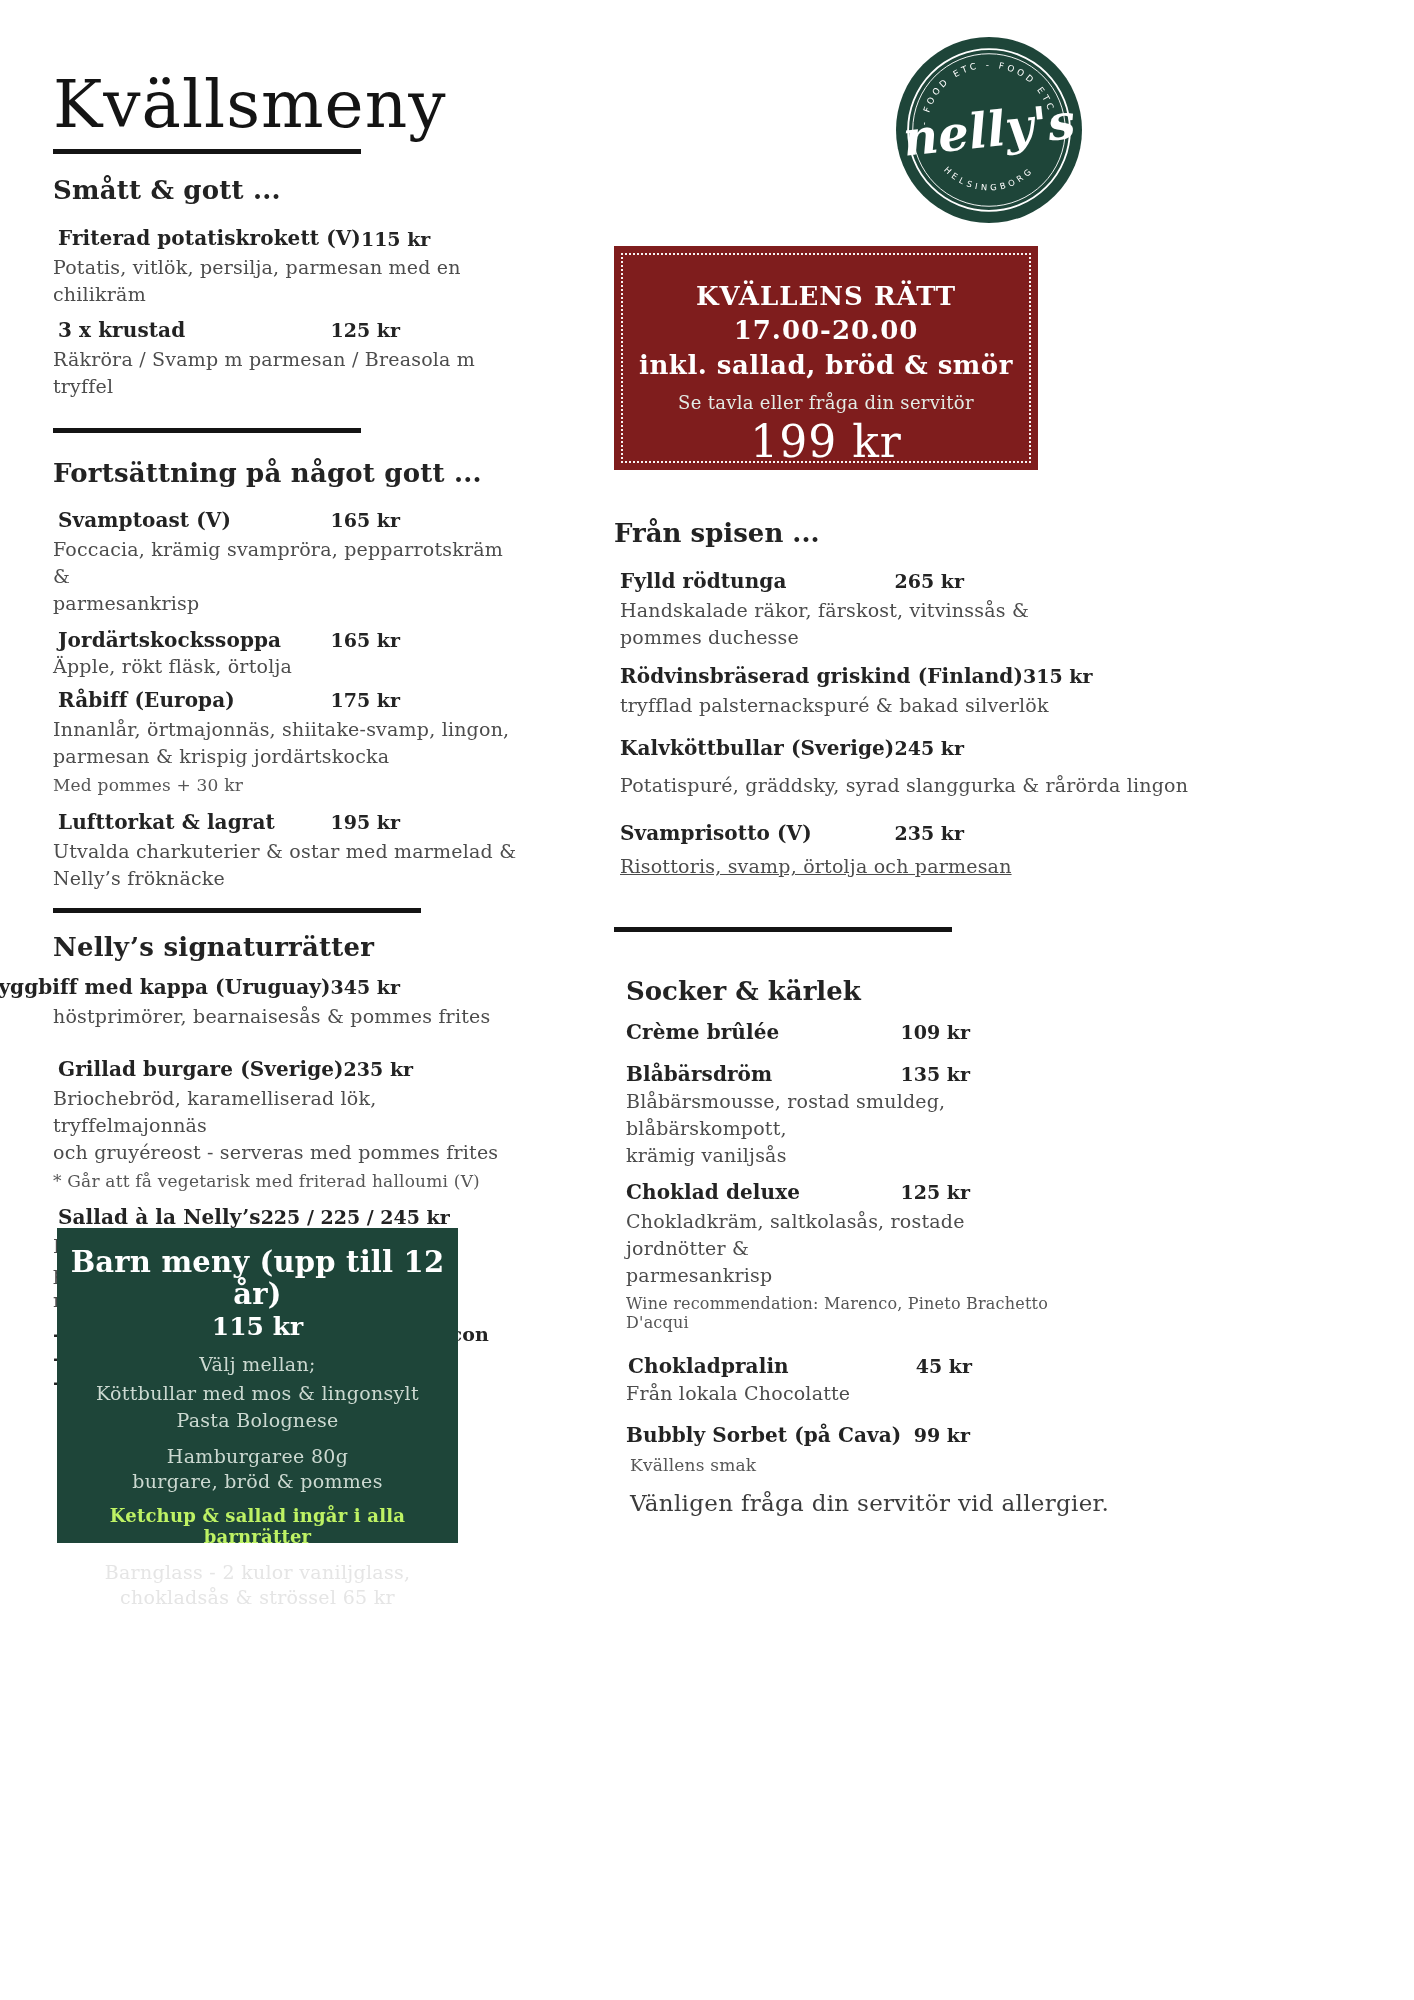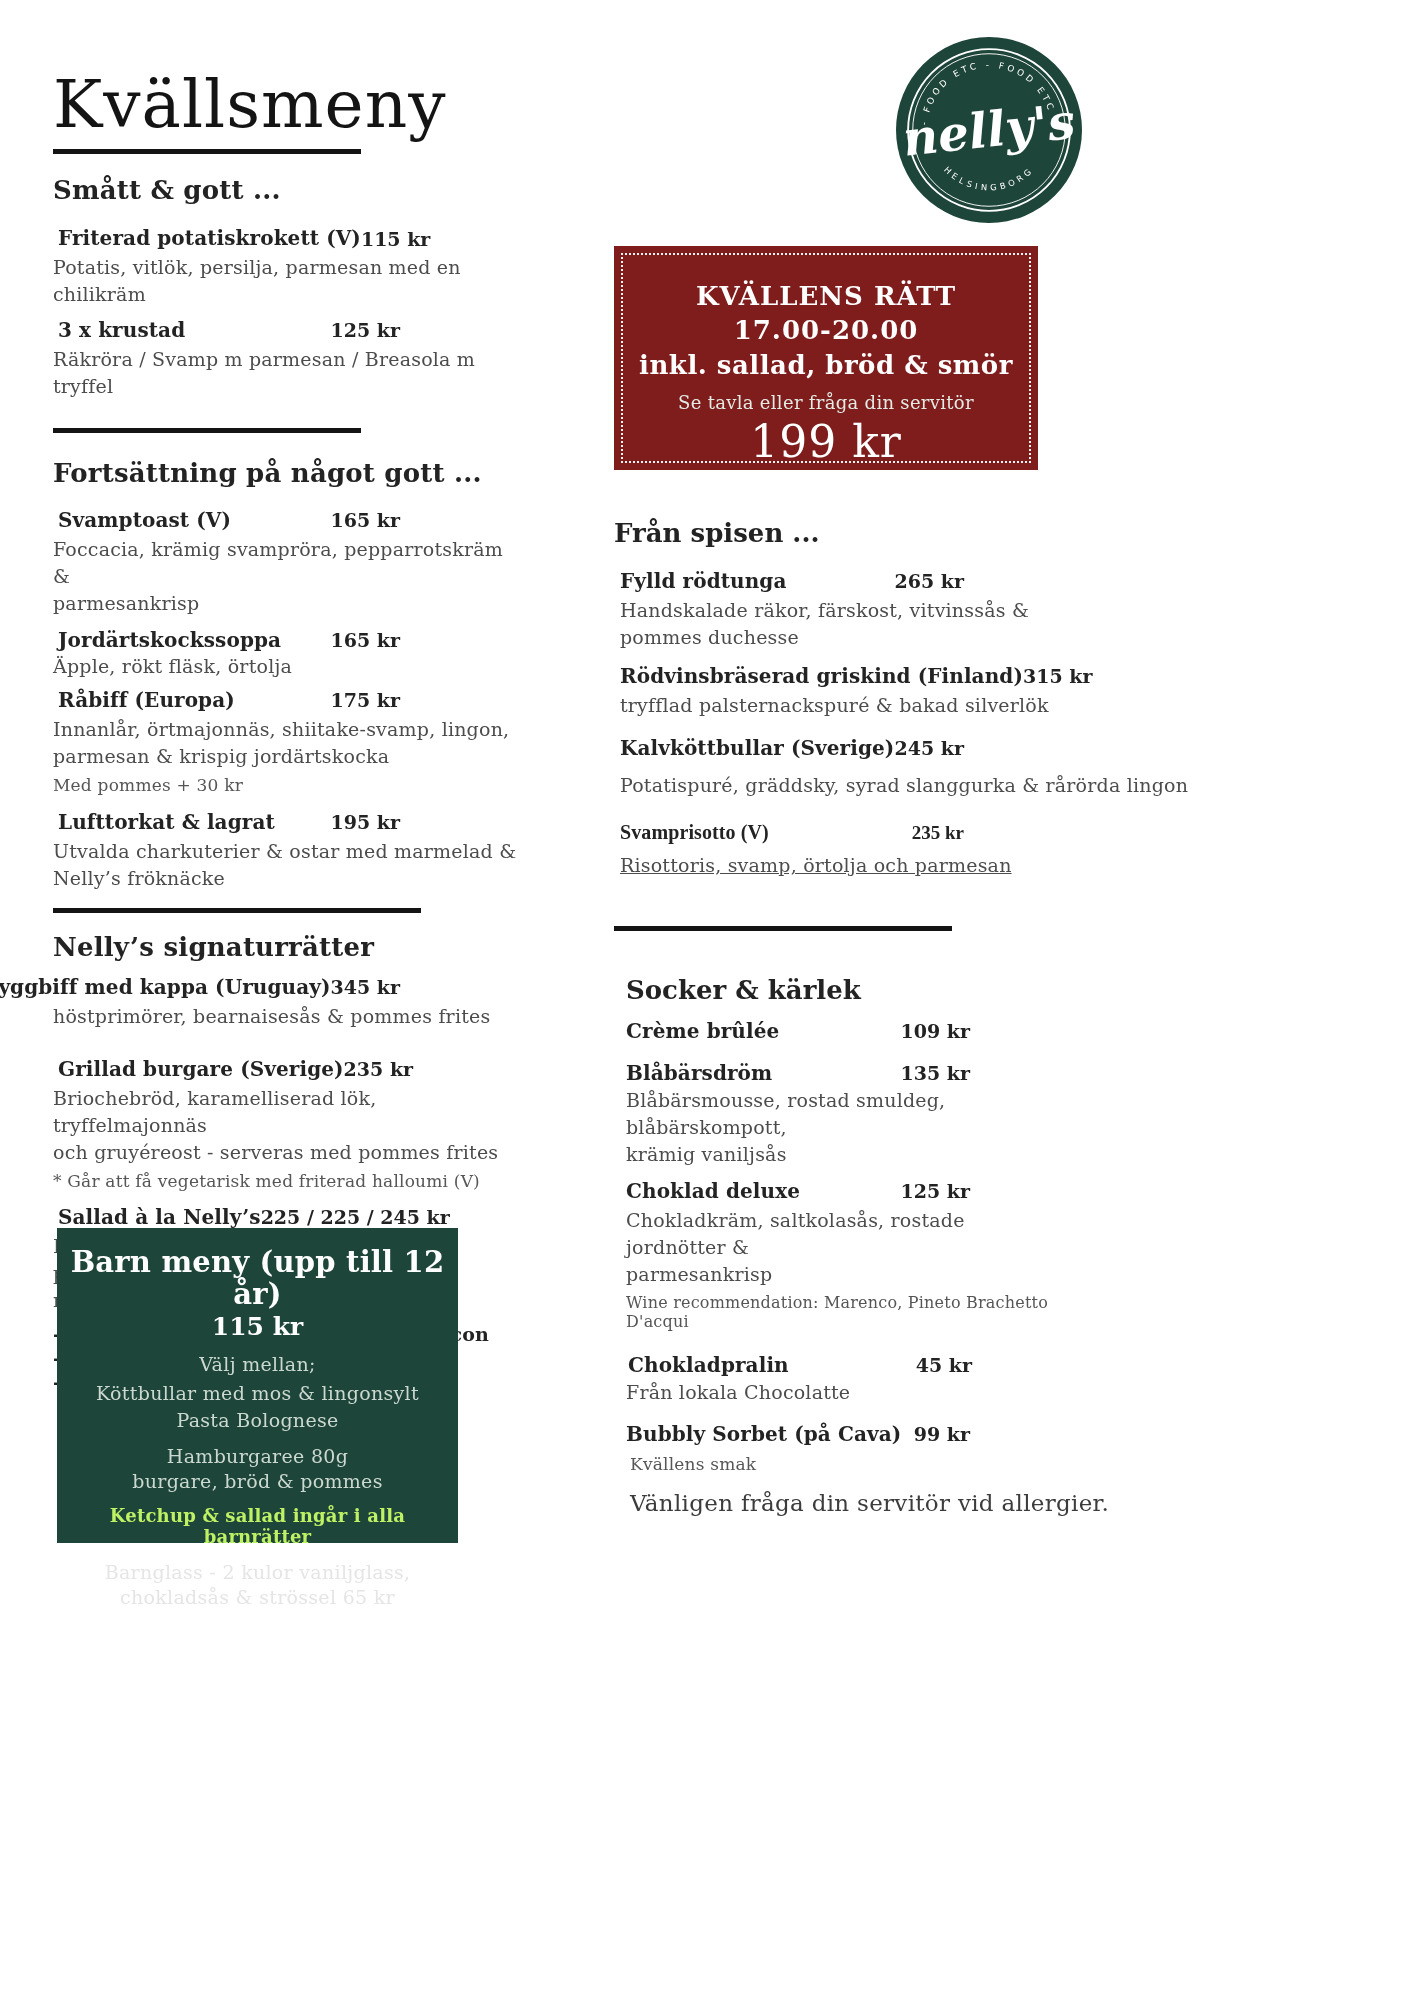--- a/index.html
+++ b/index.html
@@ -244,21 +244,21 @@
       <div class="r-row" style="margin-top:17px;">
         <span class="name">Kalvköttbullar (Sverige)</span>
         <span class="price">245 kr</span>
       </div>
       <div class="desc" style="padding-left:6px;margin-top:12px;">
         <div style="white-space:nowrap;">Potatispuré, gräddsky, syrad slanggurka &amp; rårörda lingon</div>
       </div>
     </div>
 
     <div class="item">
-      <div class="r-row" style="margin-top:22px;font-family:Liberation Serif, serif;">
+      <div class="r-row" style="margin-top:22px;">
         <span class="name">Svamprisotto (V)</span>
         <span class="price">235 kr</span>
       </div>
       <div class="desc" style="padding-left:6px;margin-top:8px;text-decoration:underline;">
         <div>Risottoris, svamp, örtolja och parmesan</div>
       </div>
     </div>
 
     <div class="rule" style="width:338px;margin-top:47px;"></div>
 

